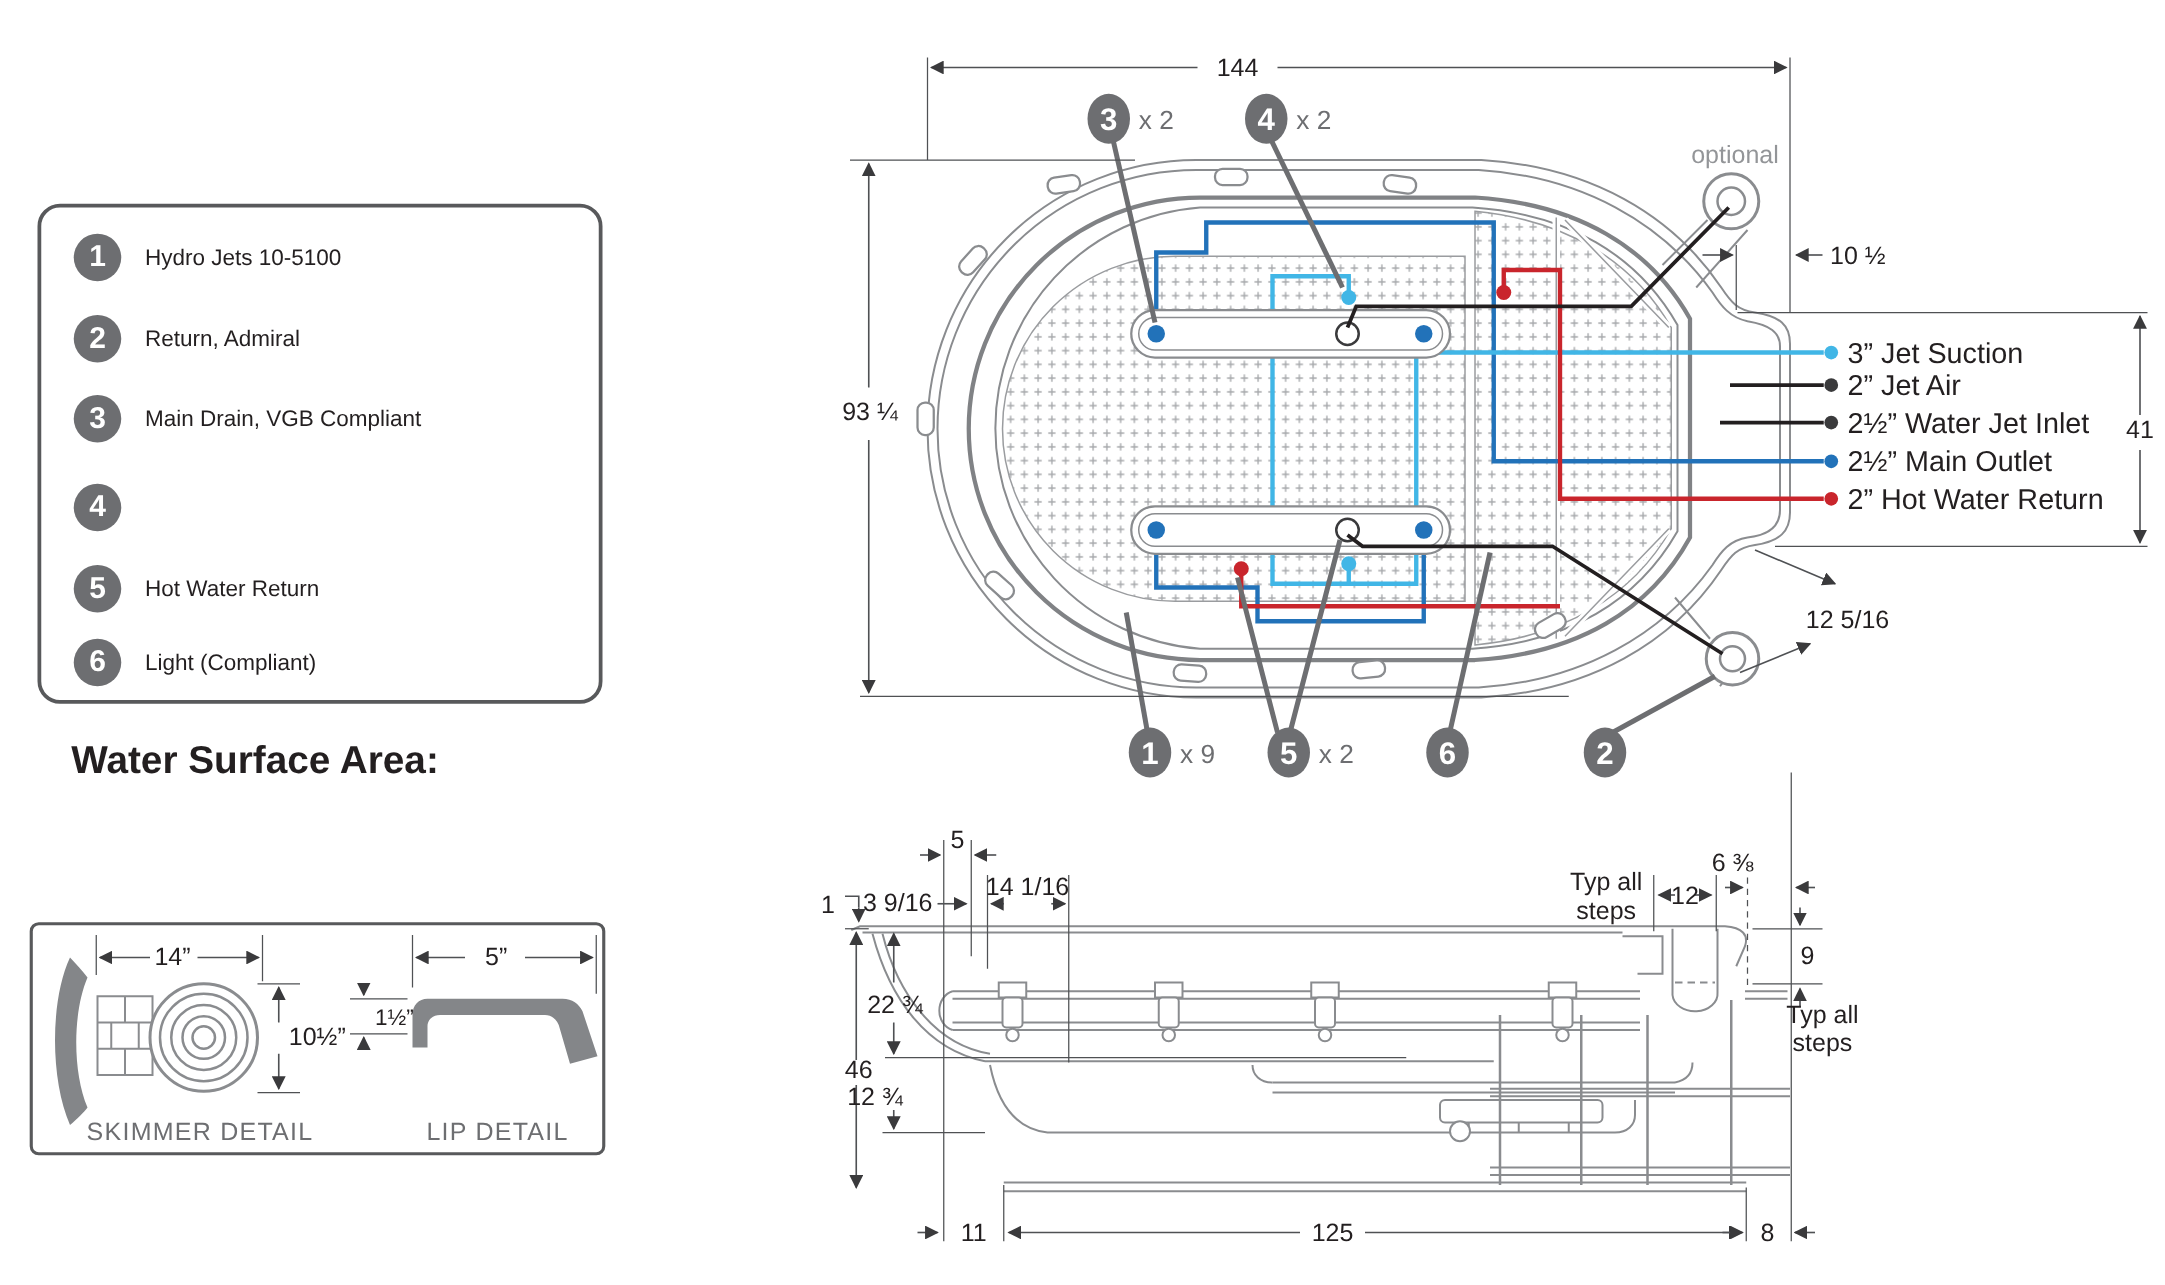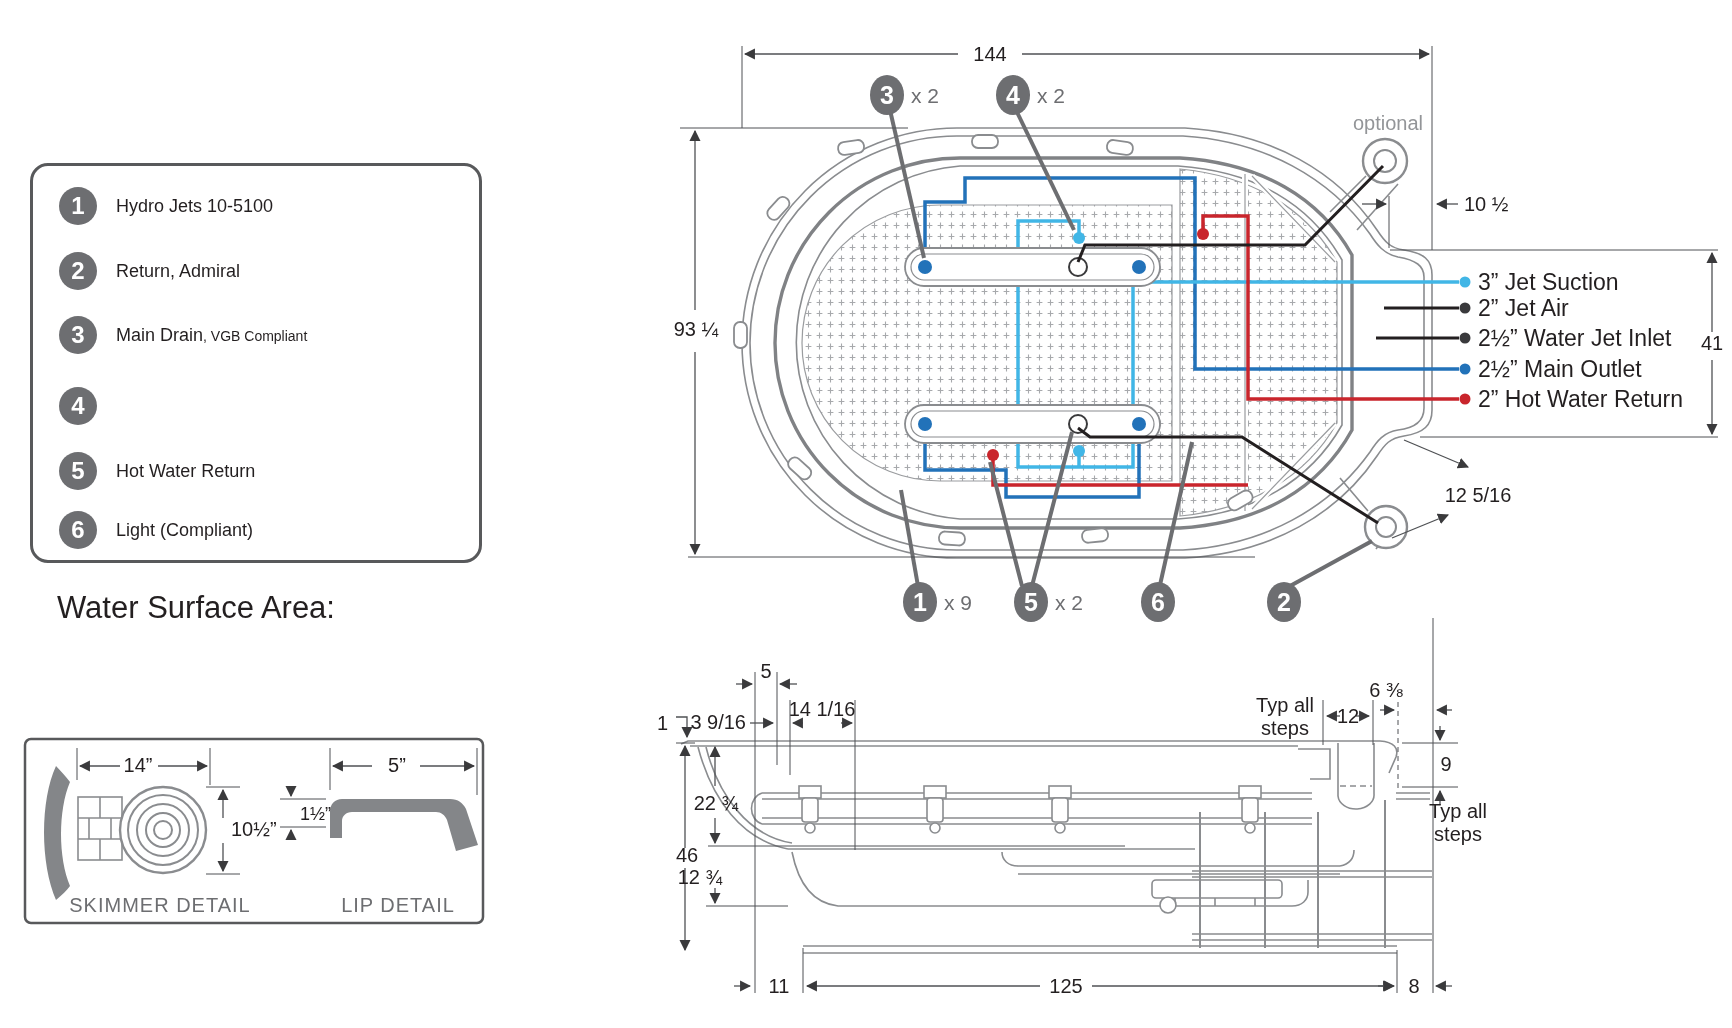--- a/index.html
+++ b/index.html
@@ -6,22 +6,22 @@
   .canvas{position:relative;width:1732px;height:1028px;background:#fff;overflow:hidden;
           font-family:"Liberation Sans",sans-serif;color:#231f20;}
   .overlay{position:absolute;left:0;top:0;}
   
   .legend{position:absolute;left:30px;top:163px;width:452px;height:400px;
           border:3px solid #58595b;border-radius:18px;box-sizing:border-box;}
   .legend-row{position:absolute;left:26px;display:flex;align-items:center;gap:19px;height:40px;}
   .badge{width:38px;height:38px;border-radius:50%;background:#6d6e71;color:#fff;
          font-weight:bold;font-size:24px;line-height:38px;text-align:center;flex:0 0 38px;}
   .lg-main{font-size:18px;white-space:nowrap;}
-  .lg-suffix{font-size:14px;white-space:nowrap;}
-  .wsa-title{position:absolute;left:57px;top:590px;font-size:31px;font-weight:normal;}
+  .lg-suffix{font-size:18px;white-space:nowrap;}
+  .wsa-title{position:absolute;left:57px;top:590px;font-size:31px;font-weight:bold;}
   .wsa-value{position:absolute;left:57px;top:634px;font-size:31px;}
   
   .g{stroke:#8a8c8f;stroke-width:1.6;fill:none;}
   .gthick{stroke:#808285;stroke-width:3.4;fill:none;}
   .dim{stroke:#4f5154;stroke-width:1.3;fill:none;}
   .ext{stroke:#4f5154;stroke-width:1;fill:none;}
   .dimtxt{font-family:"Liberation Sans",sans-serif;font-size:20px;fill:#231f20;}
   .dimtxt-s{font-family:"Liberation Sans",sans-serif;font-size:18px;fill:#231f20;}
   .porttxt{font-family:"Liberation Sans",sans-serif;font-size:23px;fill:#231f20;}
   .qtytxt{font-family:"Liberation Sans",sans-serif;font-size:21px;fill:#6d6e71;}

